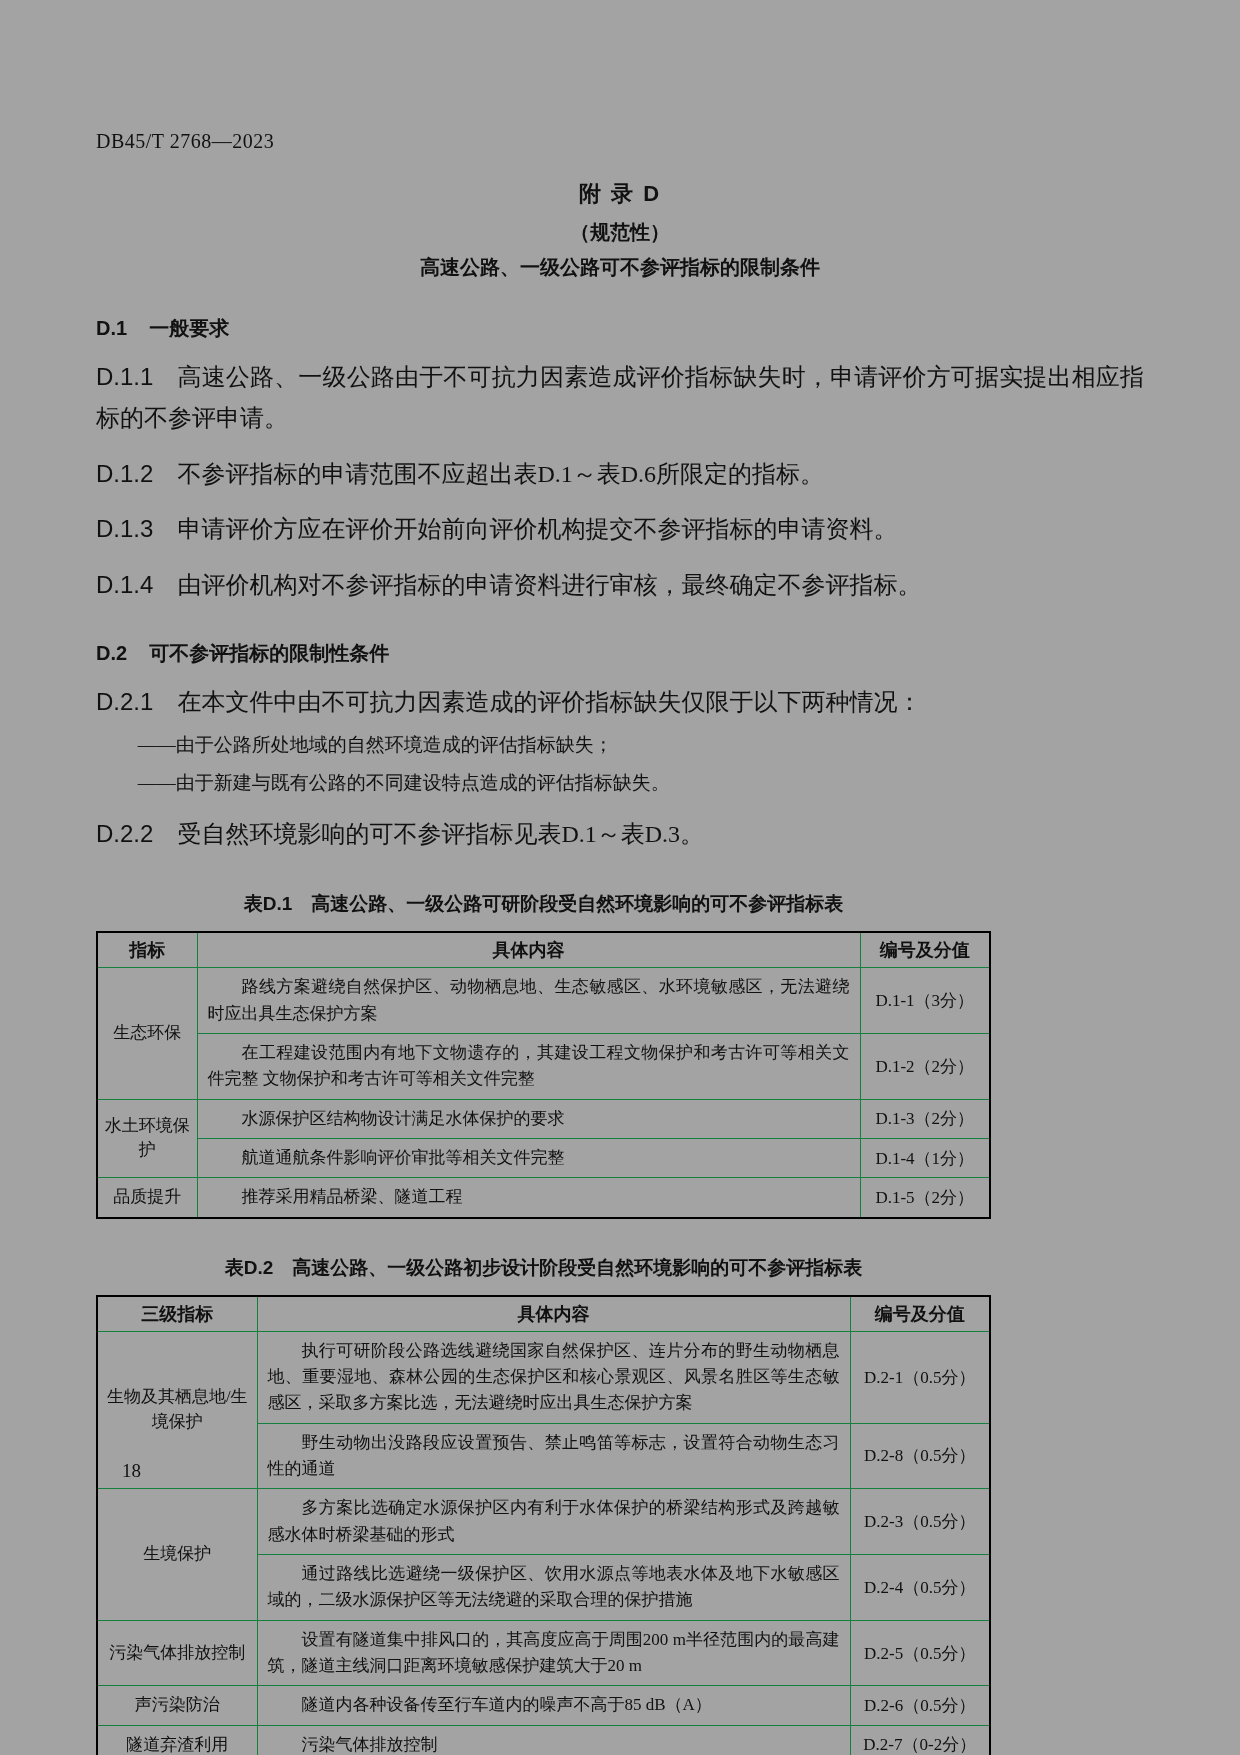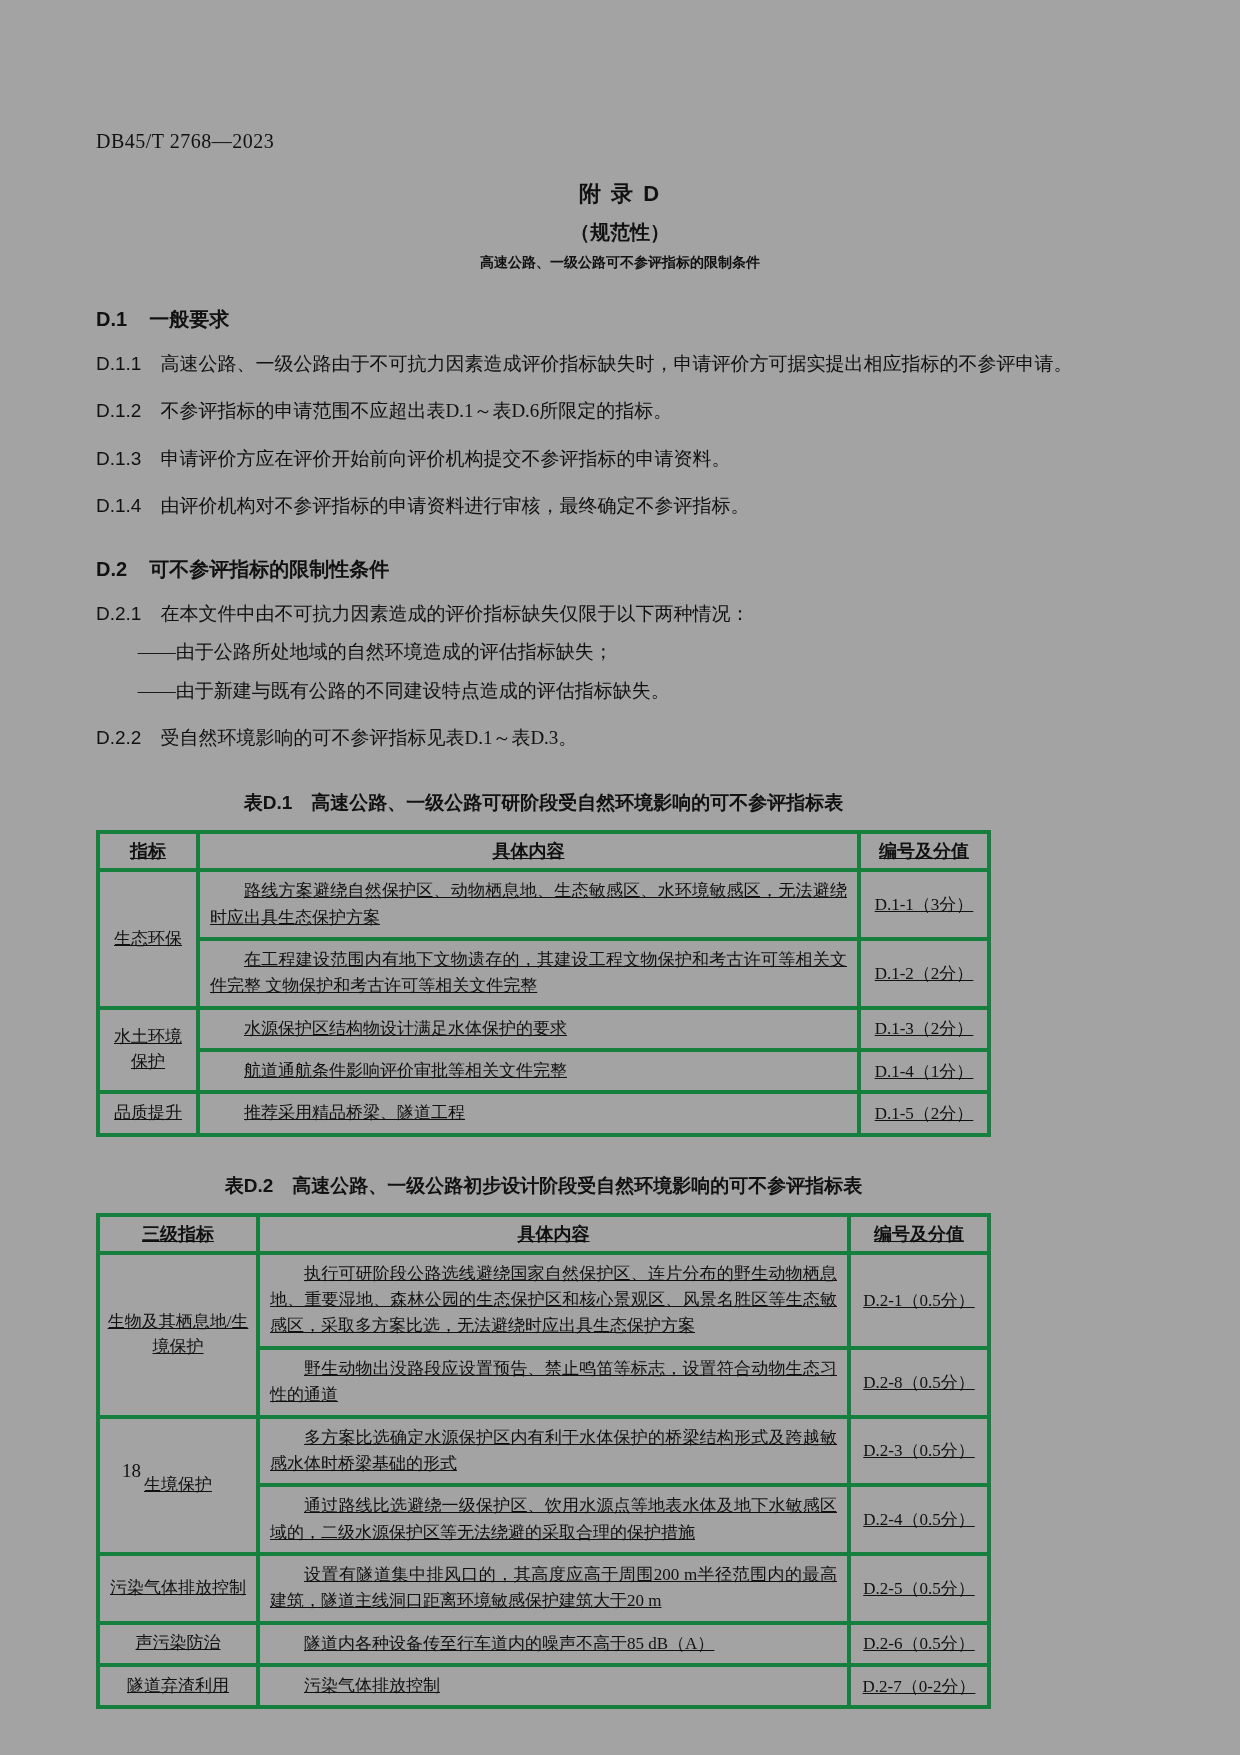--- a/index.html
+++ b/index.html
@@ -29,32 +29,32 @@
   }
   .normative {
     font-family: "Liberation Sans", "DejaVu Sans", sans-serif;
     font-weight: bold;
     font-size: 20px;
     margin-top: 10px;
   }
   .subtitle {
     font-family: "Liberation Sans", "DejaVu Sans", sans-serif;
     font-weight: bold;
-    font-size: 14px;
+    font-size: 20px;
     margin-top: 8px;
   }
   .sec-heading {
     font-family: "Liberation Sans", "DejaVu Sans", sans-serif;
     font-weight: bold;
     font-size: 20px;
     margin-top: 34px;
   }
   .sec-heading .cnum { margin-right: 1.1em; }
   .clause {
-    font-size: 19px;
+    font-size: 24px;
     line-height: 1.7;
     margin-top: 15px;
     text-align: justify;
   }
   .clause .cnum {
     font-family: "Liberation Sans", "DejaVu Sans", sans-serif;
     margin-right: 1.0em;
   }
   .dash-item {
     font-size: 19px;
@@ -72,23 +72,22 @@
     margin-bottom: 14px;
   }
   table.doc-table {
     border-collapse: collapse;
     width: 895px;
     font-size: 17px;
     color: #111;
     border: 2px solid #000;
   }
   table.doc-table th, table.doc-table td {
-    border: 4px solid #15803d;
+    border: 1px solid #15803d;
     vertical-align: middle;
-    text-decoration: underline;
   }
   table.doc-table th {
     font-weight: bold;
     text-align: center;
     font-size: 18px;
     padding: 5px 4px;
     font-family: "Liberation Serif", "DejaVu Serif", serif;
   }
   td.ind {
     text-align: center;

